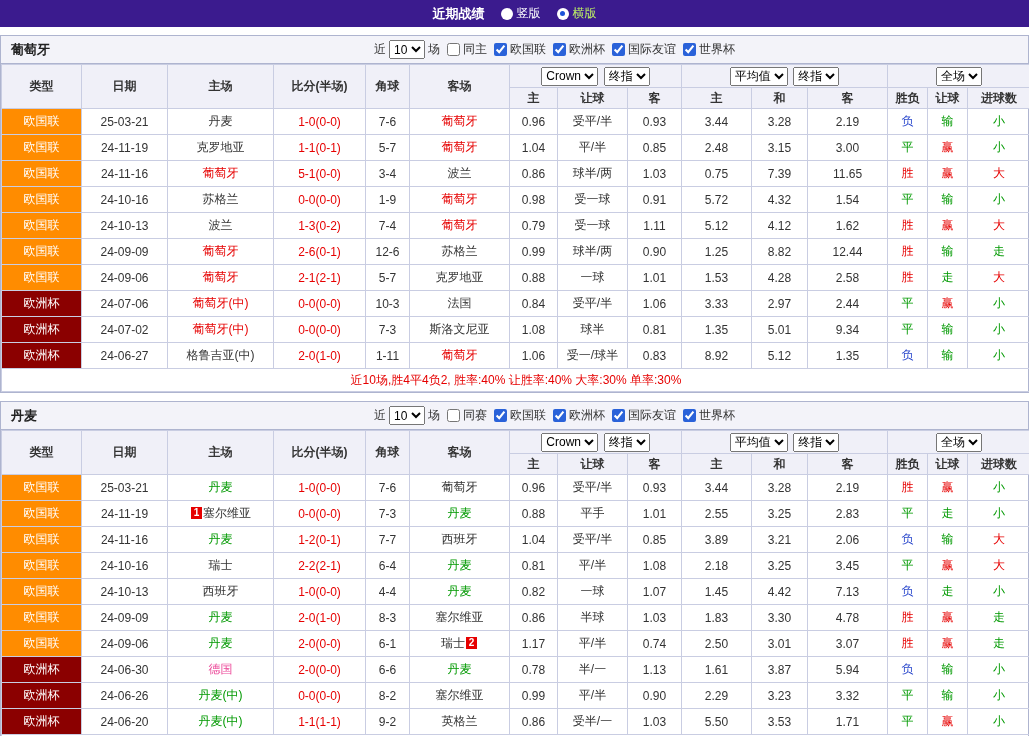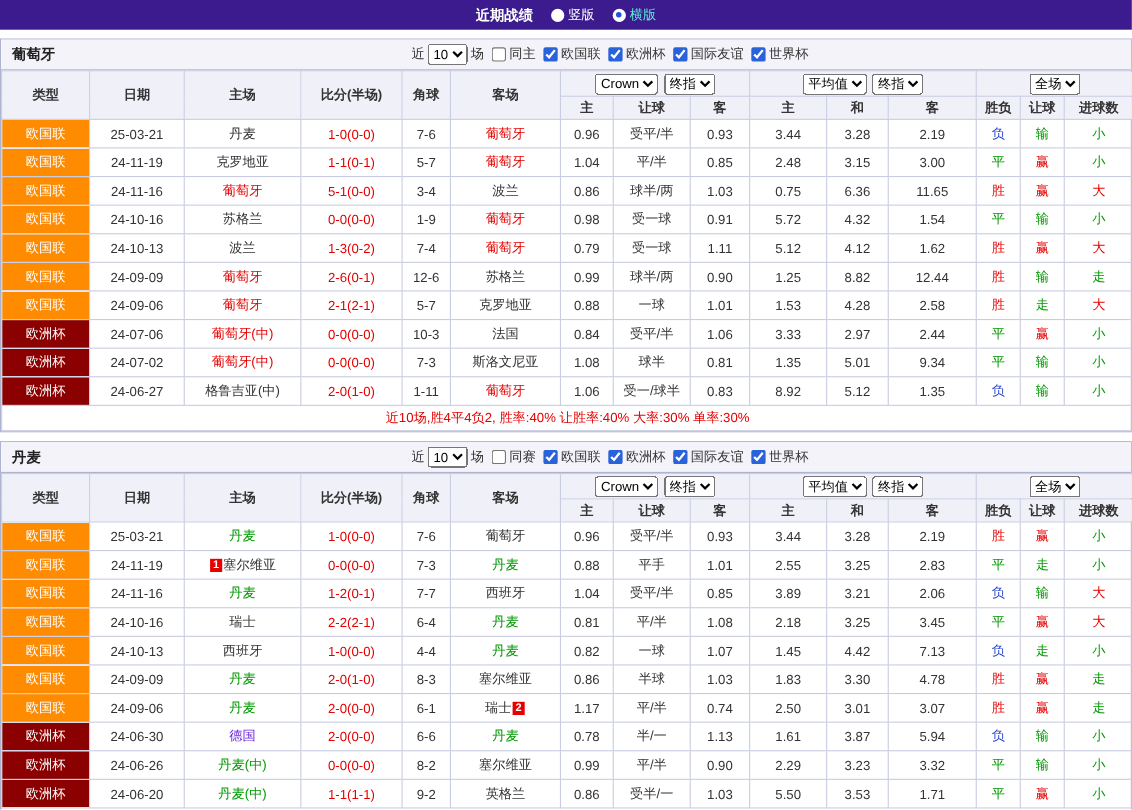--- a/index.html
+++ b/index.html
@@ -7,21 +7,21 @@
     width:1029px;height:736px;overflow:hidden;background:#fff;
     font-family:"Liberation Sans",sans-serif;font-size:12px;color:#333;
   }
   
   .topbar{height:27px;background:#3b1b8e;display:flex;align-items:center;justify-content:center;gap:16px;color:#fff}
   .topbar .title{font-weight:bold;font-size:13px}
   .radio-wrap{display:inline-flex;align-items:center;gap:4px;cursor:pointer}
   .rdo{width:12px;height:12px;border-radius:50%;background:#fff;display:inline-block;position:relative}
   .rdo.checked::after{content:"";position:absolute;left:3px;top:3px;width:5px;height:5px;border-radius:50%;background:#1c53d8}
   .rlabel{color:#fff}
-  .rlabel.active{color:#5eead4}
+  .rlabel.active{color:#bef264}
   
   .section{border:1px solid #aeb4cf;margin:8px 0 0}
   .section-bar{height:27px;background:#f3f3f9;display:flex;align-items:center;border-bottom:1px solid #aeb4cf}
   .section-title{font-weight:bold;font-size:13px;padding:0 10px;min-width:60px;text-align:left;color:#222}
   .filters{flex:1;display:flex;align-items:center;justify-content:center;gap:3px}
   .filters select{height:19px;font-size:12px}
   .cb{display:inline-flex;align-items:center;gap:3px;cursor:pointer;margin-left:4px}
   .cb input{width:13px;height:13px;accent-color:#2a62d9;margin:0}
   
   table{width:100%;border-collapse:collapse;table-layout:fixed}
@@ -168,21 +168,21 @@
 <td style="background:#ff8c00;color:#fff">欧国联</td>
 <td>24-11-16</td>
 <td><span style="color:#e60000">葡萄牙</span></td>
 <td class="score">5-1(0-0)</td>
 <td>3-4</td>
 <td><span style="color:#333333">波兰</span></td>
 <td>0.86</td>
 <td>球半/两</td>
 <td>1.03</td>
 <td>0.75</td>
-<td>6.36</td>
+<td>7.39</td>
 <td>11.65</td>
 <td style="color:#e60000">胜</td>
 <td style="color:#e60000">赢</td>
 <td style="color:#e60000">大</td>
 </tr>
         <tr>
 <td style="background:#ff8c00;color:#fff">欧国联</td>
 <td>24-10-16</td>
 <td><span style="color:#333333">苏格兰</span></td>
 <td class="score">0-0(0-0)</td>
@@ -504,21 +504,21 @@
 <td>2.50</td>
 <td>3.01</td>
 <td>3.07</td>
 <td style="color:#e60000">胜</td>
 <td style="color:#e60000">赢</td>
 <td style="color:#009900">走</td>
 </tr>
         <tr>
 <td style="background:#8b0000;color:#fff">欧洲杯</td>
 <td>24-06-30</td>
-<td><span style="color:#6d28d9">德国</span></td>
+<td><span style="color:#ec4899">德国</span></td>
 <td class="score">2-0(0-0)</td>
 <td>6-6</td>
 <td><span style="color:#009900">丹麦</span></td>
 <td>0.78</td>
 <td>半/一</td>
 <td>1.13</td>
 <td>1.61</td>
 <td>3.87</td>
 <td>5.94</td>
 <td style="color:#2947cc">负</td>

